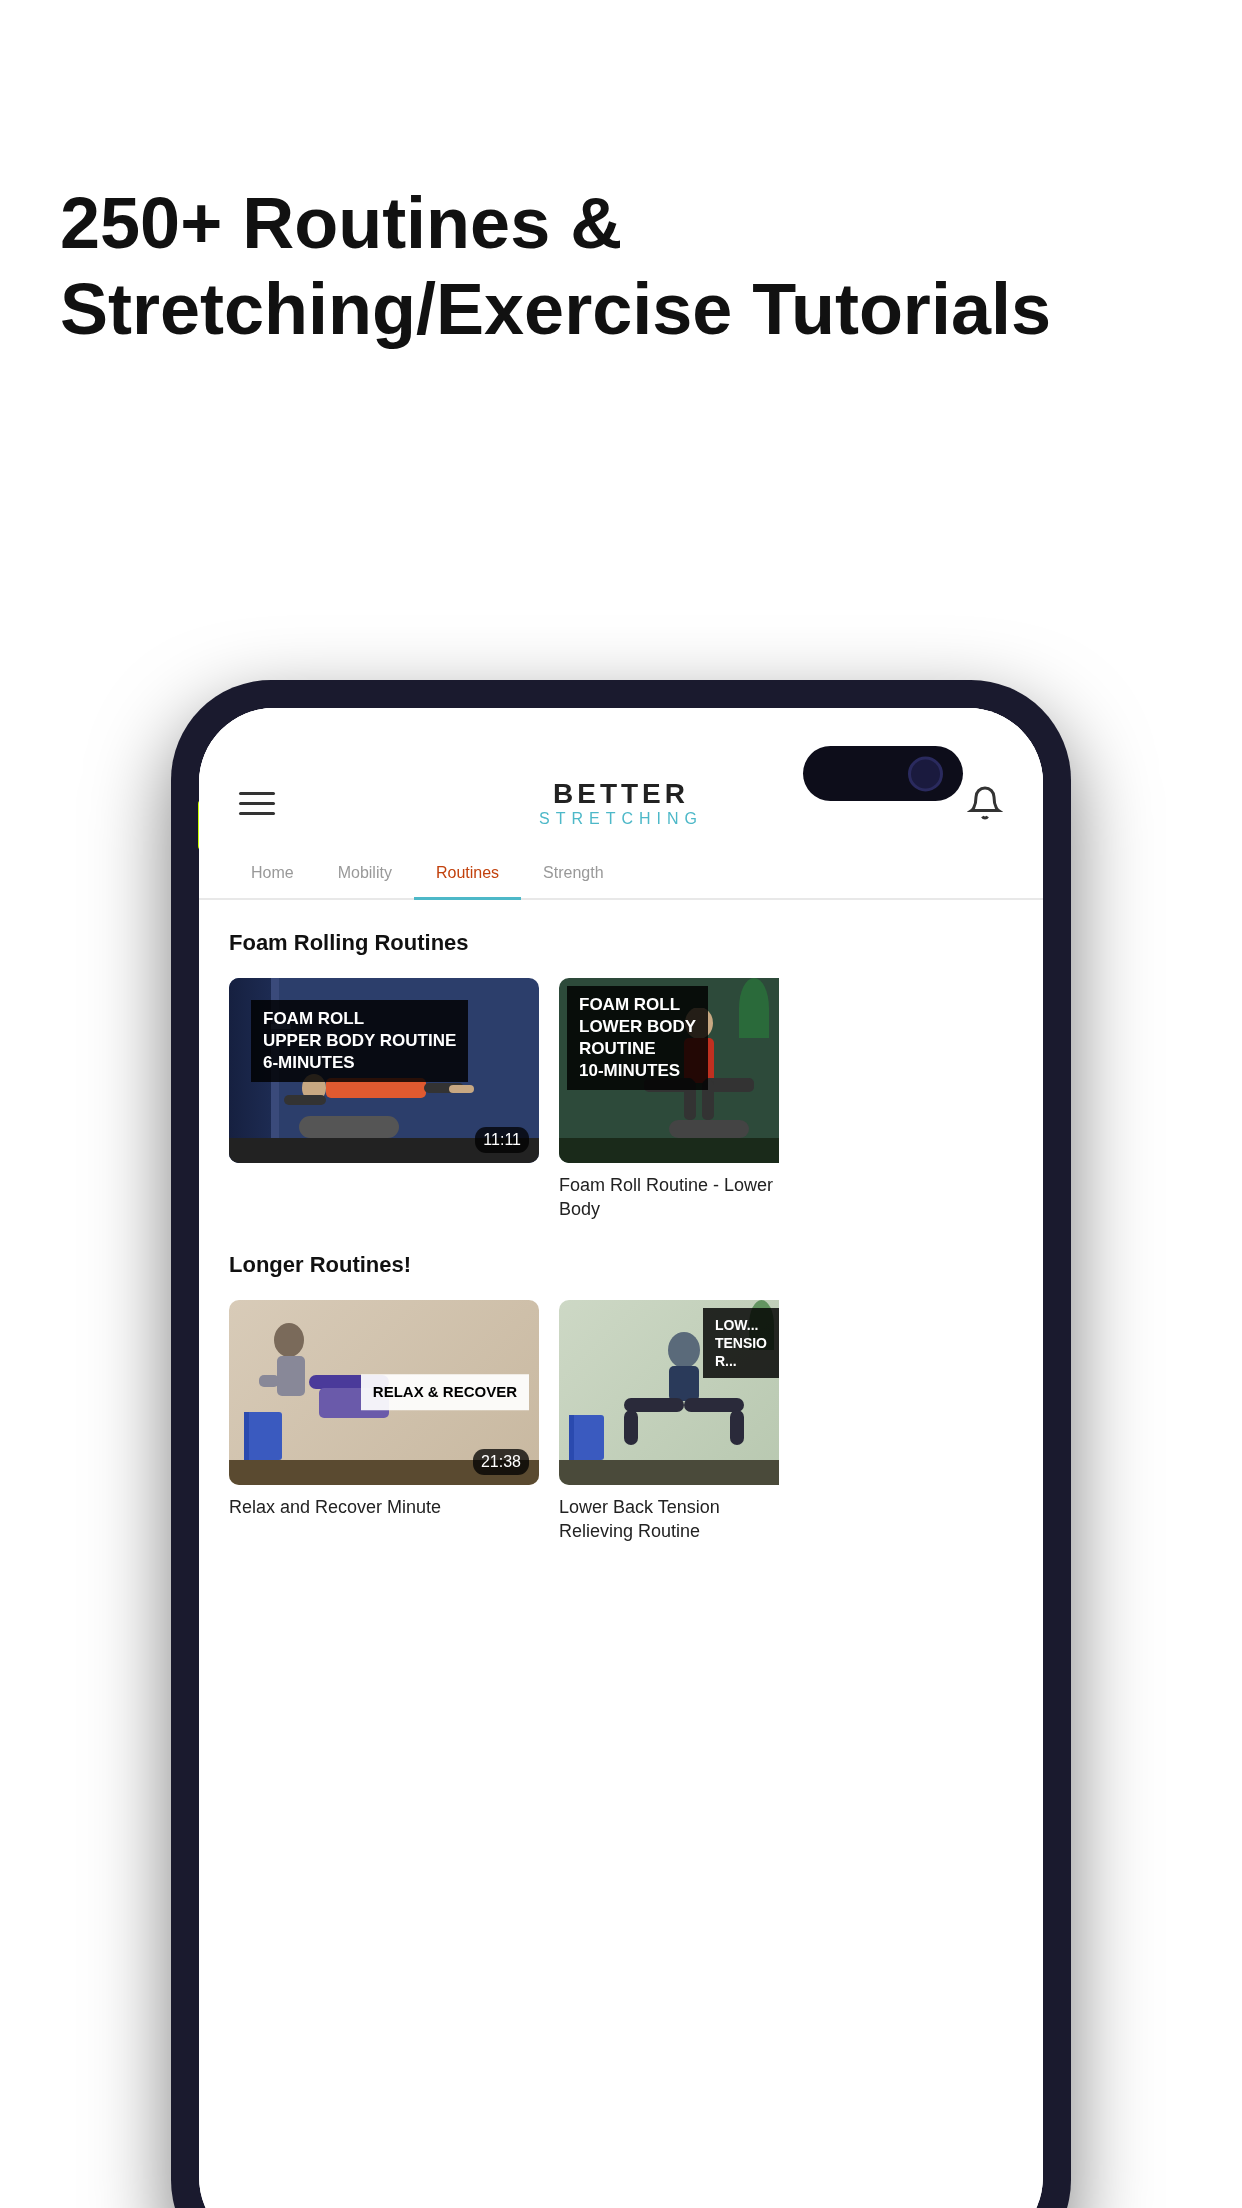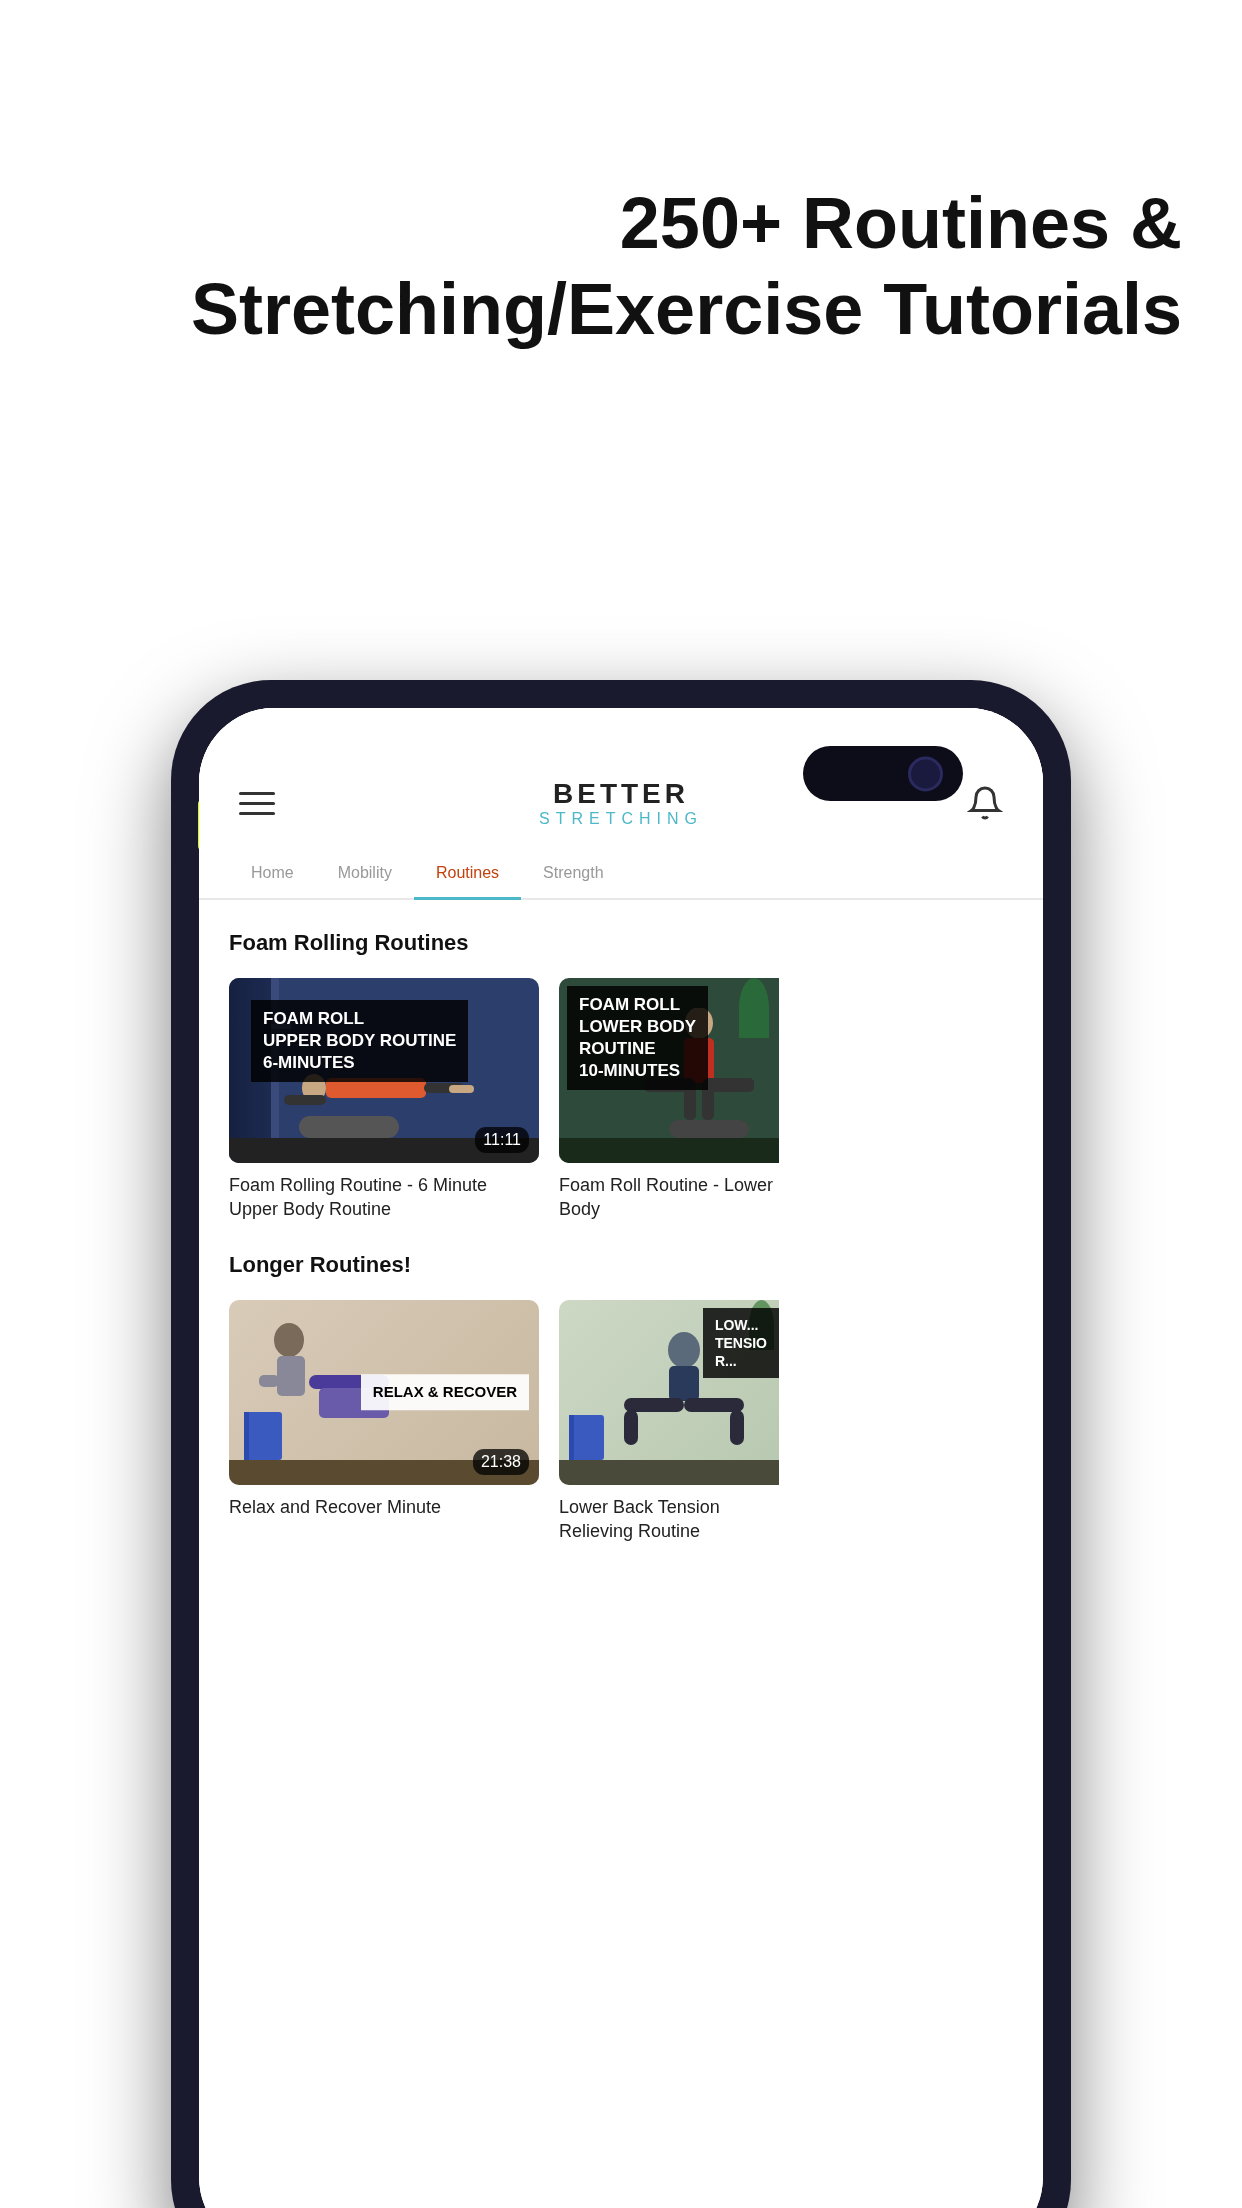--- a/index.html
+++ b/index.html
@@ -8,21 +8,21 @@
     body {
       width: 1242px;
       height: 2208px;
       background: #ffffff;
       font-family: -apple-system, BlinkMacSystemFont, 'Helvetica Neue', Arial, sans-serif;
       overflow: hidden;
       position: relative;
     }
 
     .promo-text {
-      text-align: right;
+      text-align: left;
       padding: 180px 60px 60px;
       font-size: 72px;
       font-weight: 700;
       color: #111111;
       line-height: 1.2;
     }
 
     .phone-wrapper {
       position: absolute;
       top: 680px;
@@ -363,21 +363,20 @@
               <div class="thumb-overlay-text" style="top:8px;left:8px;right:8px;bottom:auto;">
                 <div style="background:rgba(0,0,0,0.0);">
                   <div class="thumb-label-box">
                     FOAM ROLL<br>UPPER BODY ROUTINE<br>6-MINUTES
                   </div>
                 </div>
               </div>
 
               <div class="video-duration">11:11</div>
             </div>
-            <div class="video-label">Foam Rolling Routine - 6 Minute Upper Body Routine</div>
           </div>
 
           <div class="video-card-partial">
             <div class="video-thumb gym-bg-green partial-clip">
 
               <div style="position:absolute;top:0;right:10px;width:30px;height:60px;background:#2a6a3a;border-radius:50% 50% 0 0;"></div>
 
               <div style="position:absolute;bottom:0;left:0;right:0;height:25px;background:#1a2a1a;"></div>
 
               <div style="position:absolute;bottom:25px;right:30px;width:80px;height:18px;background:#444;border-radius:9px;"></div>

